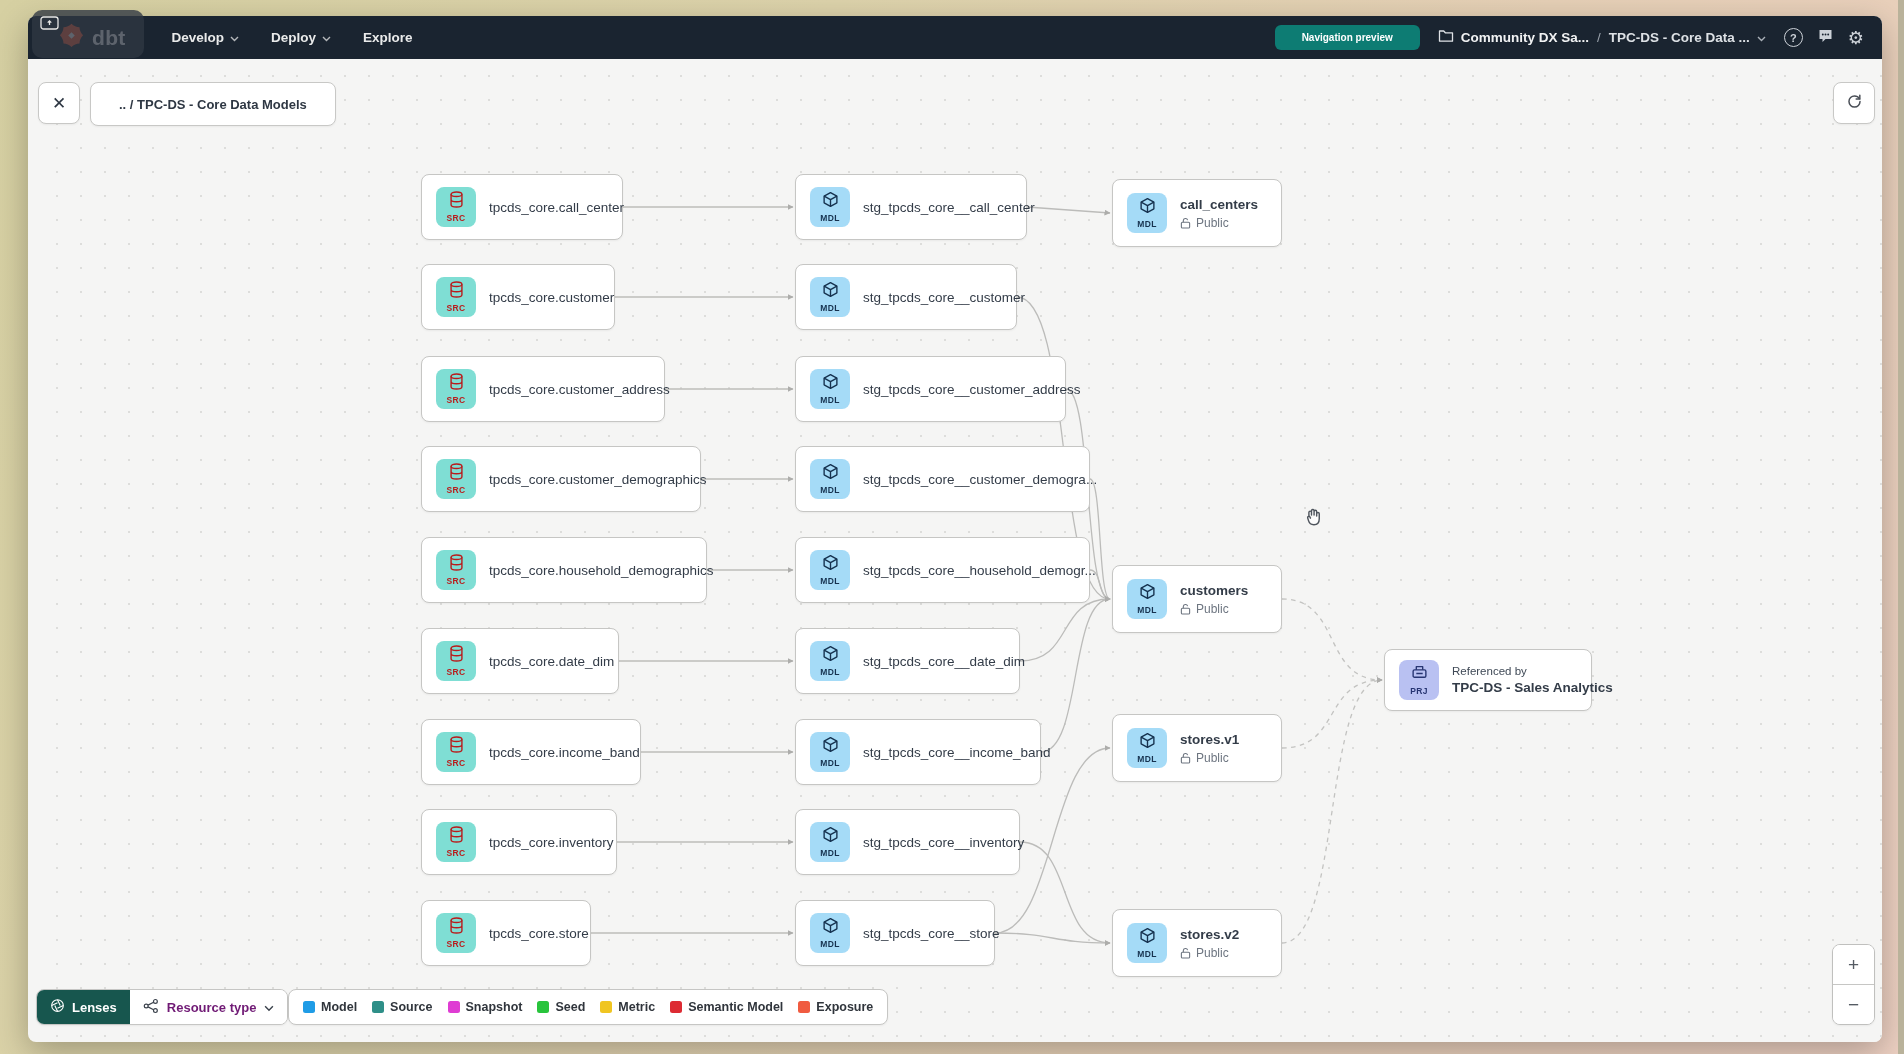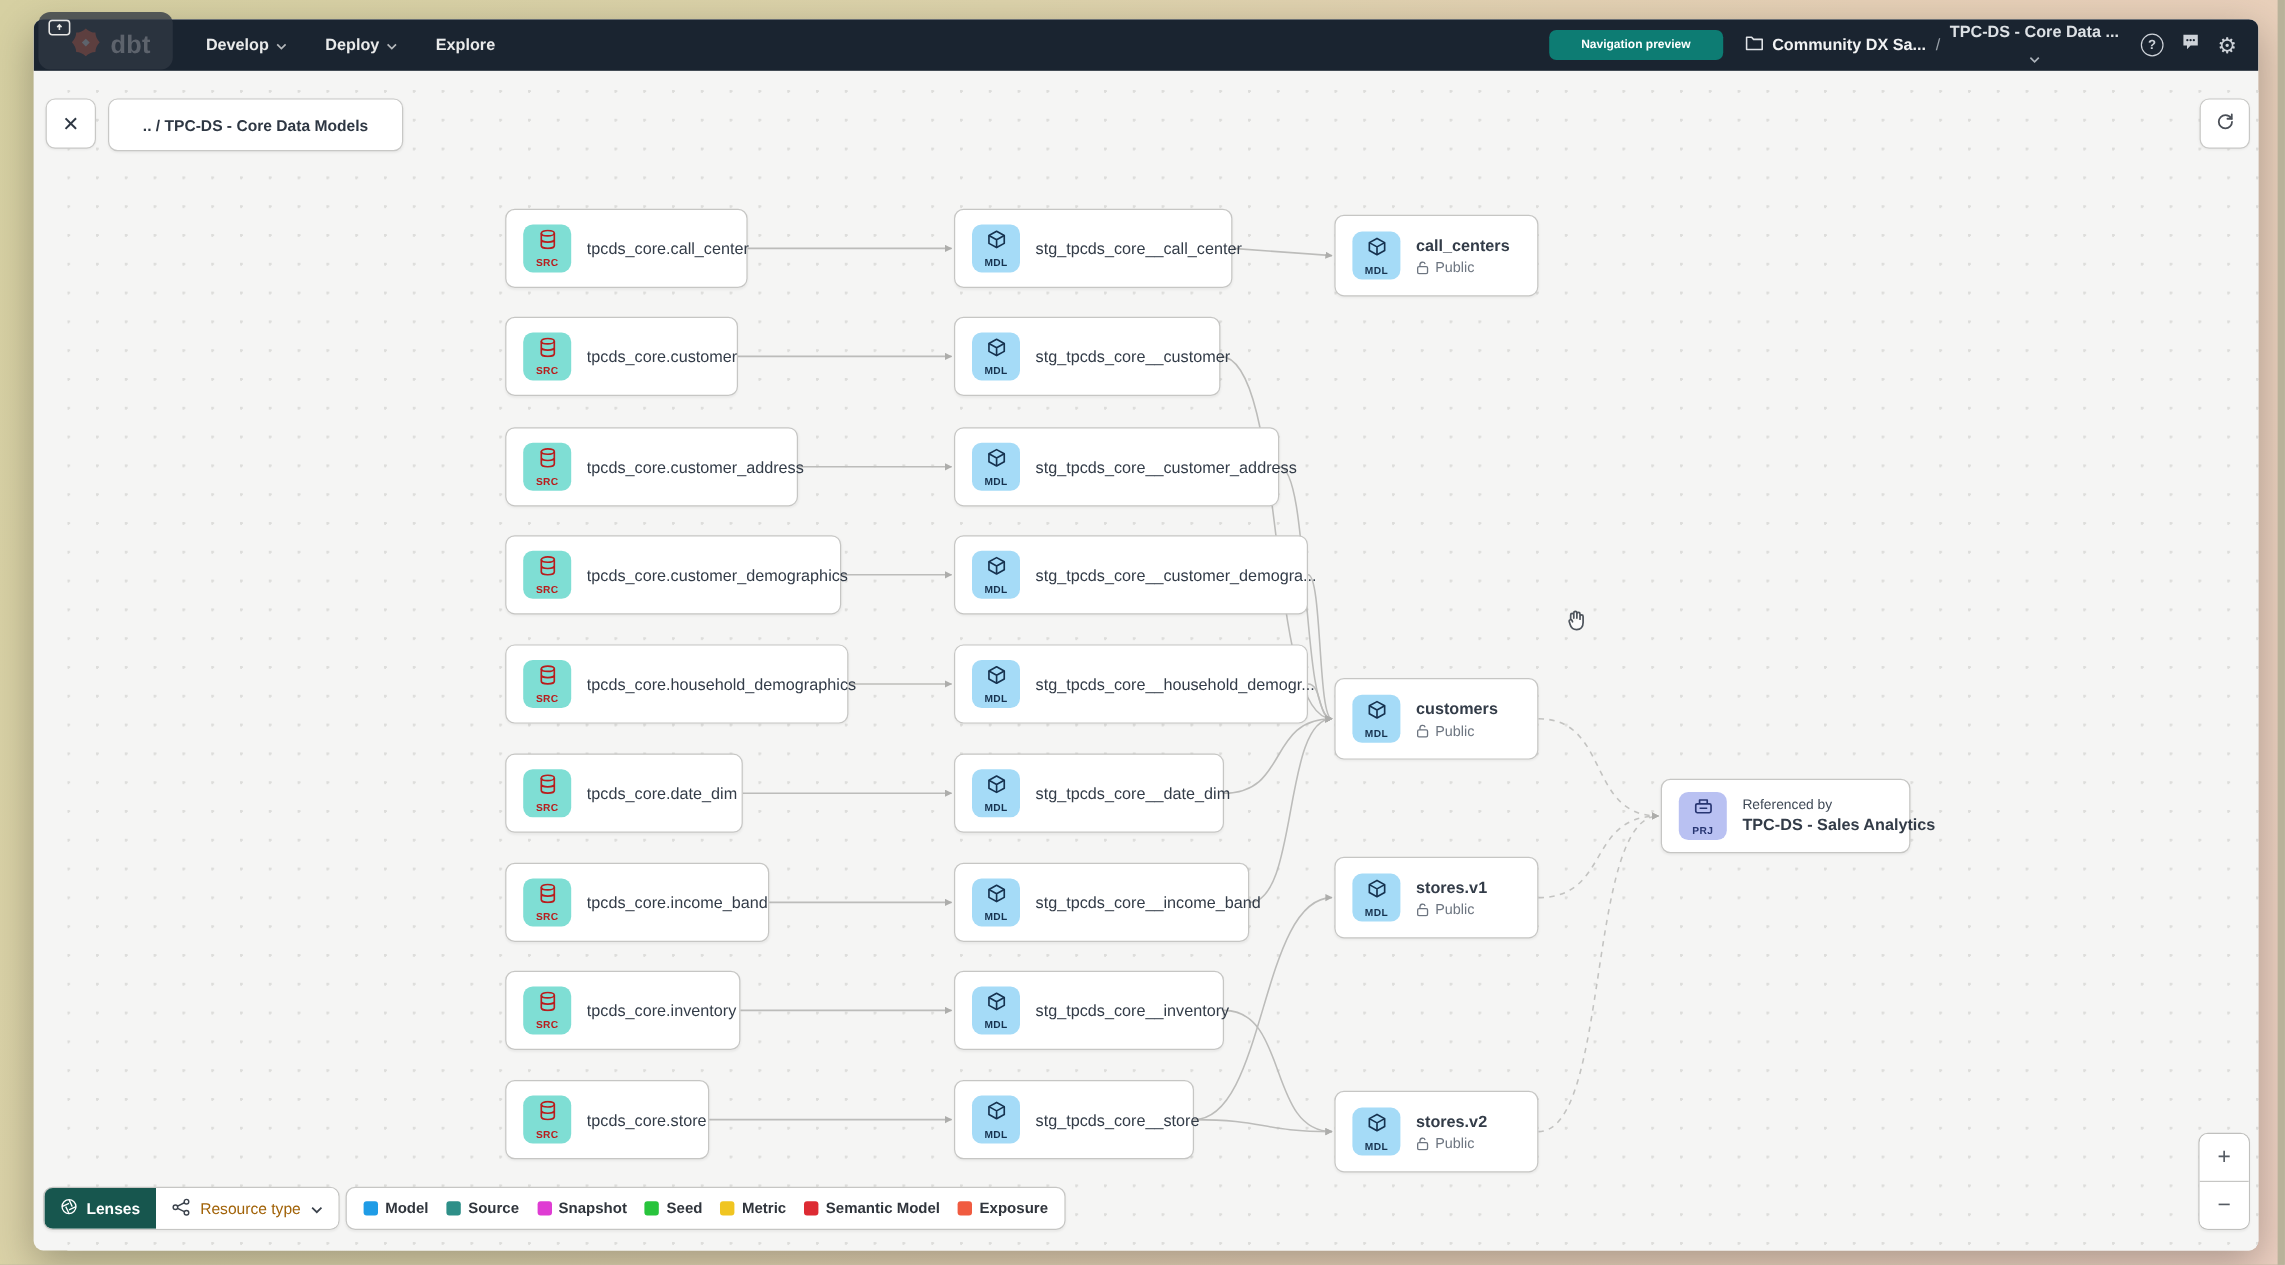--- a/index.html
+++ b/index.html
@@ -14,21 +14,21 @@
   .logo-text{color:#fff;font-weight:700;font-size:21px;letter-spacing:.3px;}
   .nav-item{display:flex;align-items:center;gap:6px;color:#e9eaea;font-size:13.5px;font-weight:700;
     padding:6px 12px;cursor:pointer;}
   .nav-item svg{opacity:.75;margin-top:2px;}
   .tb-right{margin-left:auto;display:flex;align-items:center;gap:18px;}
   .preview-btn{background:#0d7c73;color:#fff;font-size:10px;font-weight:700;border:none;
     border-radius:6px;padding:7px 27px;cursor:pointer;}
   .crumbs{display:flex;align-items:center;gap:8px;font-size:13.5px;color:#cfd4da;white-space:nowrap;}
   .crumb-project{color:#f1f2f3;font-weight:700;display:flex;align-items:center;gap:7px;}
   .crumb-sep{color:#9aa2ab;}
-  .crumb-page{color:#dde1e5;font-weight:700;display:flex;align-items:center;gap:7px;flex-direction:column;}
+  .crumb-page{color:#dde1e5;font-weight:700;display:flex;align-items:center;gap:7px;}
   .tb-icons{display:flex;align-items:center;gap:14px;}
   .help-circle{width:17px;height:17px;border:1.6px solid #cdd2d8;border-radius:50%;color:#cdd2d8;
     font-size:11px;font-weight:700;display:flex;align-items:center;justify-content:center;cursor:pointer;}
   .gear{color:#cdd2d8;font-size:18px;line-height:1;cursor:pointer;}
   
   .overlay-chip{position:absolute;left:32px;top:10px;width:112px;height:48px;border-radius:10px;
     background:rgba(48,55,66,.78);z-index:30;display:flex;align-items:flex-start;padding:6px 0 0 8px;box-sizing:border-box;}
   
   .canvas{position:absolute;left:28px;top:59px;width:1854px;height:983px;border-radius:0 0 8px 8px;
     background-color:#f5f5f4;
@@ -66,22 +66,22 @@
   .ncol{display:flex;flex-direction:column;justify-content:center;}
   .nname{font-size:13.5px;color:#333c48;white-space:nowrap;font-weight:400;}
   .nname.strong{font-weight:700;}
   .access{display:flex;align-items:center;gap:5px;font-size:12px;color:#6d7580;margin-top:4px;}
   .sublab{font-size:11.5px;color:#3f4956;margin-bottom:3px;}
   
   .lens-group{position:absolute;left:36px;top:989px;height:34px;display:flex;border:1px solid #c6c6c4;
     border-radius:8px;overflow:hidden;background:#fff;box-shadow:0 1px 2px rgba(0,0,0,.05);justify-content:center;}
   .lens-seg{background:#17564e;color:#fff;display:flex;align-items:center;gap:7px;padding:0 13px;
     font-size:13px;font-weight:700;cursor:pointer;}
-  .rtype-seg{display:flex;align-items:center;gap:8px;padding:0 13px;font-size:13px;color:#a16207;
-    font-weight:400;cursor:pointer;background:#fff;}
+  .rtype-seg{display:flex;align-items:center;gap:8px;padding:0 13px;font-size:13px;color:#701a75;
+    font-weight:700;cursor:pointer;background:#fff;}
   .legend-box{position:absolute;left:288px;top:989px;height:34px;background:#fff;border:1px solid #c6c6c4;
     border-radius:8px;display:flex;align-items:center;padding:0 14px;gap:15px;box-shadow:0 1px 2px rgba(0,0,0,.05);}
   .legend-item{display:flex;align-items:center;gap:6px;font-size:12.5px;color:#30353c;font-weight:700;}
   .legend-sw{width:12px;height:12px;border-radius:2.5px;flex:none;}
   .zoom-ctl{position:absolute;left:1832px;top:944px;width:41px;background:#fff;border:1px solid #c0c0be;
     border-radius:8px;overflow:hidden;display:flex;flex-direction:column;box-shadow:0 1px 2px rgba(0,0,0,.05);}
   .zoom-btn{height:39px;display:flex;align-items:center;justify-content:center;font-size:19px;
     color:#555b63;cursor:pointer;background:#fff;border:none;}
   .zoom-div{height:1px;background:#c6c6c4;}
   .cursor{position:absolute;left:1302px;top:505px;z-index:40;}

